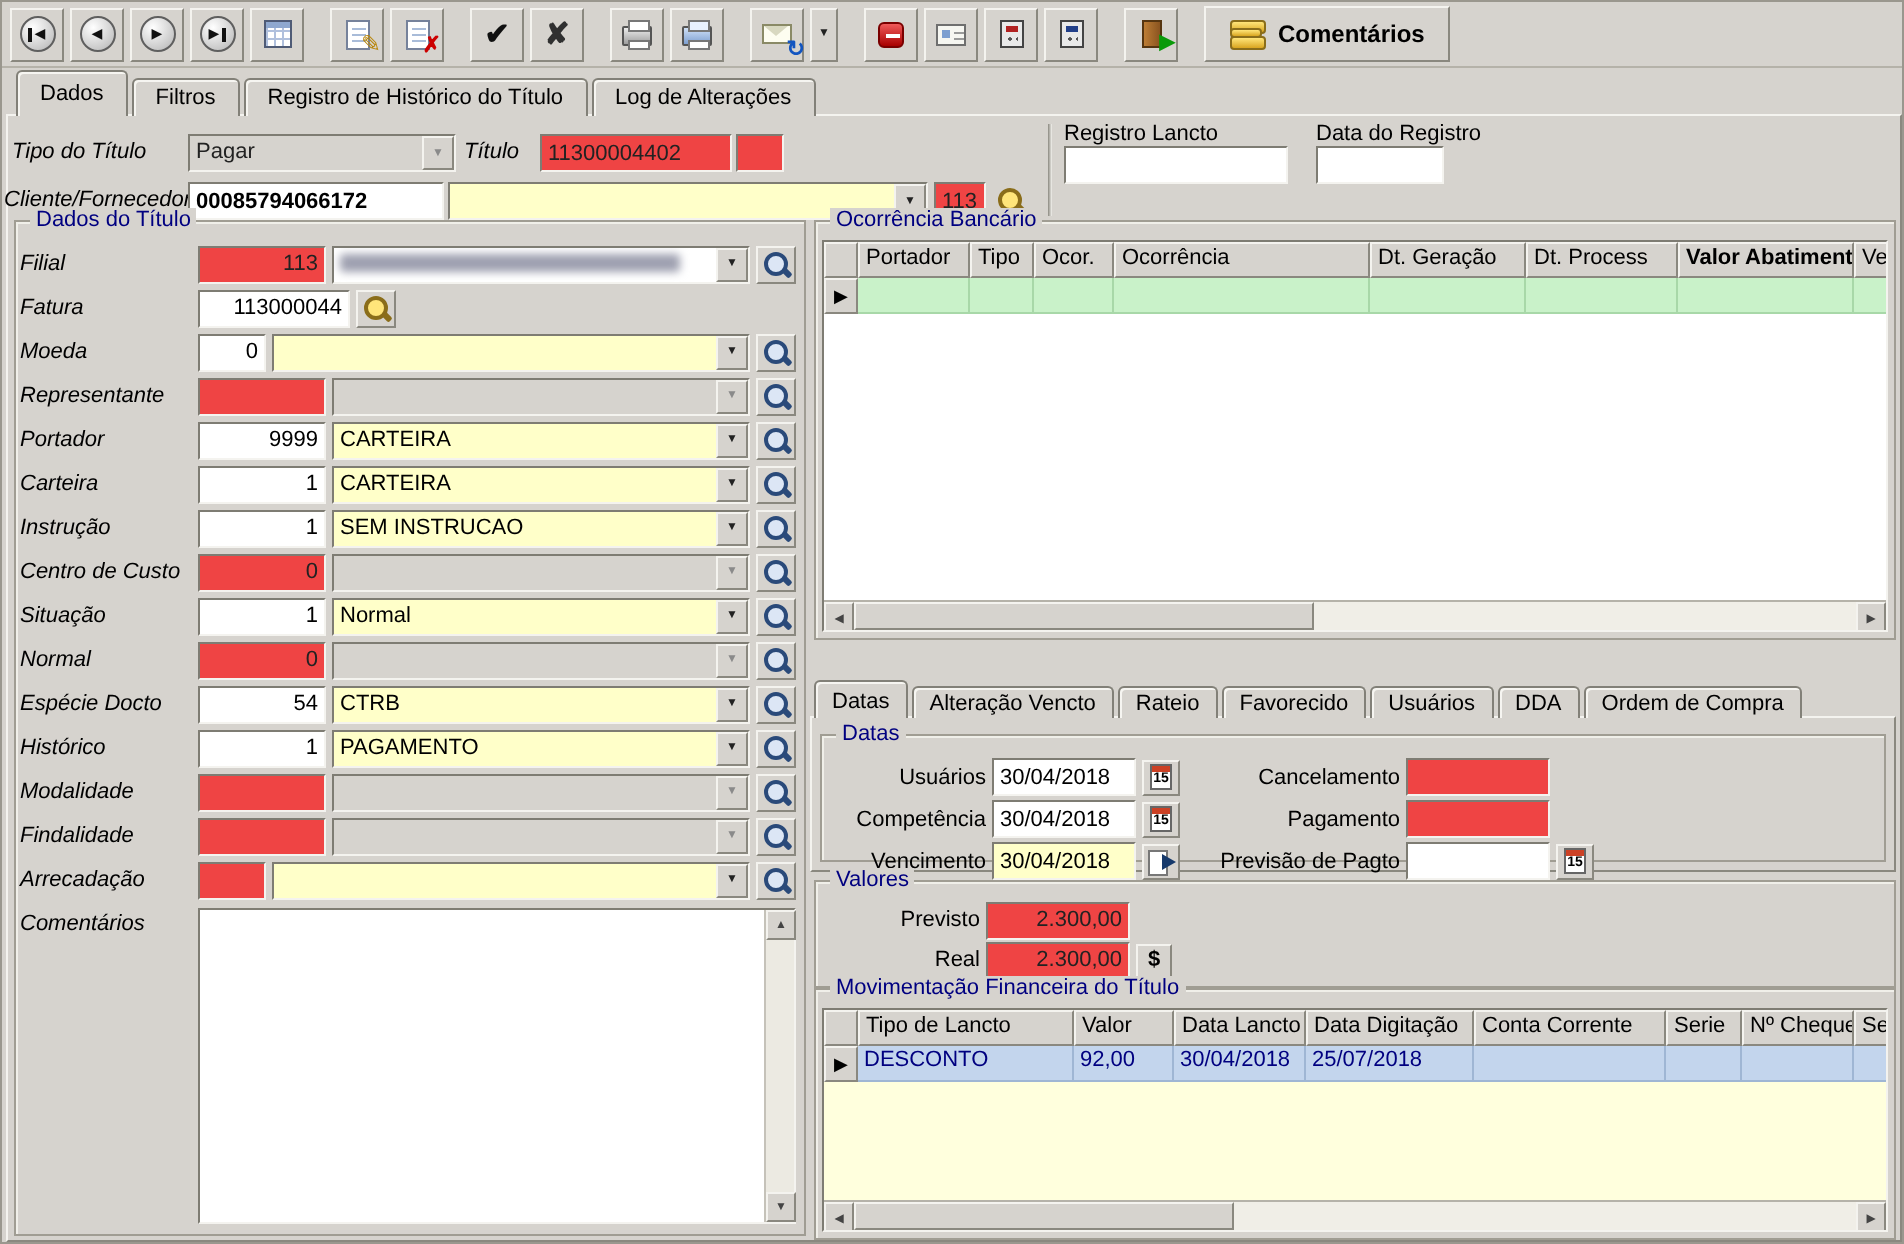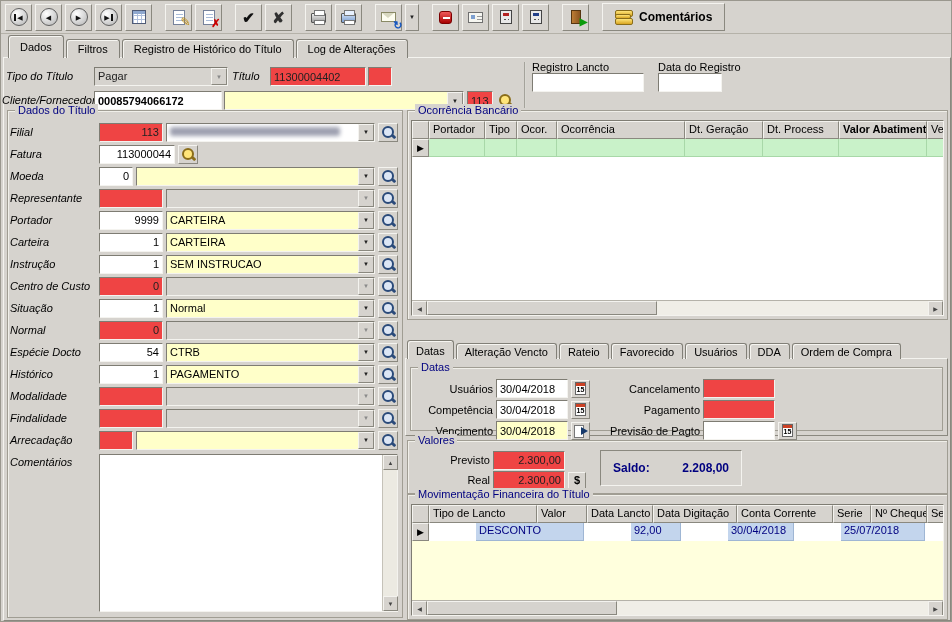--- a/index.html
+++ b/index.html
@@ -109,21 +109,21 @@
 #val-grp{left:2px;top:330px;width:541px;height:54px;}
 #mf-grp{left:2px;top:384px;width:541px;height:126px;}
 
 .grid{position:absolute;left:3px;right:3px;top:9px;bottom:3px;border:1px solid;border-color:#7e7c73 #f4f3ef #f4f3ef #7e7c73;background:#fff;display:flex;flex-direction:column;overflow:hidden;}
 .ghead,.grow{display:flex;height:18px;flex:none;overflow:hidden;}
 .gh{background:#d6d3ce;border:1px solid;border-color:#f4f3ef #8a887f #8a887f #f4f3ef;padding:1px 3px;white-space:nowrap;overflow:hidden;flex:none;}
 .sel{width:17px;flex:none;display:flex;align-items:center;justify-content:center;}
 .ptr{font-size:9px;line-height:1;}
 .c{flex:none;padding:1px 3px;white-space:nowrap;overflow:hidden;}
 .gcell{background:#c9f2c9;border-right:1px solid #a8d8a8;border-bottom:1px solid #a8d8a8;}
-.rc{background:#c3d5ed;color:#000080;border-right:1px solid #9fb6d4;border-bottom:1px solid #9fb6d4;margin-left:47px;}
+.rc{background:#c3d5ed;color:#000080;border-right:1px solid #9fb6d4;border-bottom:1px solid #9fb6d4;}
 .gbody{flex:1;background:#fff;}
 .gbody.yb{background:#ffffdd;}
 .hscroll{height:15px;flex:none;display:flex;background:#ece9e0;border-top:1px solid #b5b2a9;}
 .track{flex:1;position:relative;background:#f0eee7;}
 .thumb{position:absolute;left:0;top:0;bottom:0;background:#d6d3ce;border:1px solid;border-color:#f4f3ef #8a887f #8a887f #f4f3ef;}
 .ib .ghead>div:nth-of-type(2),.ib .grow>div:nth-of-type(2){width:56px;}
 .ib .ghead>div:nth-of-type(3),.ib .grow>div:nth-of-type(3){width:32px;}
 .ib .ghead>div:nth-of-type(4),.ib .grow>div:nth-of-type(4){width:40px;}
 .ib .ghead>div:nth-of-type(5),.ib .grow>div:nth-of-type(5){width:128px;}
 .ib .ghead>div:nth-of-type(6),.ib .grow>div:nth-of-type(6){width:78px;}
@@ -612,24 +612,20 @@
           <div class="vrow">
             <span class="vlbl">Previsto</span>
             <input class="fld vfld dis num" value="2.300,00" style="">
           </div>
           <div class="vrow">
             <span class="vlbl">Real</span>
             <input class="fld vfld dis num" value="2.300,00" style="">
             <button class="money-btn">$</button>
           </div>
         </div>
-        <div id="saldo-box">
-          <span>Saldo:</span>
-          <span>2.208,00</span>
-        </div>
       </div>
 
       <div class="grp" id="mf-grp">
         <span class="cap">Movimentação Financeira do Título</span>
         <div class="grid mf">
           <div class="ghead">
             <div class="sel gh"></div>
 
           <div class="c gh">Tipo de Lancto</div>
               <div class="c gh">Valor</div>

